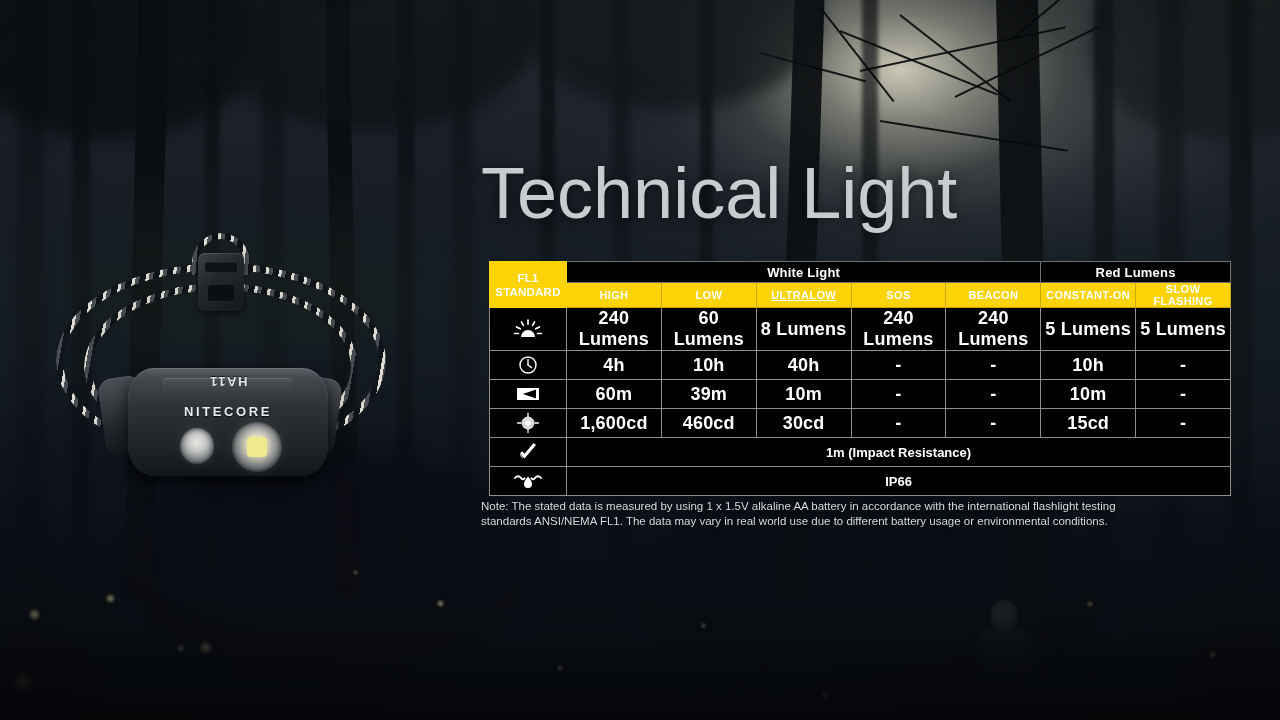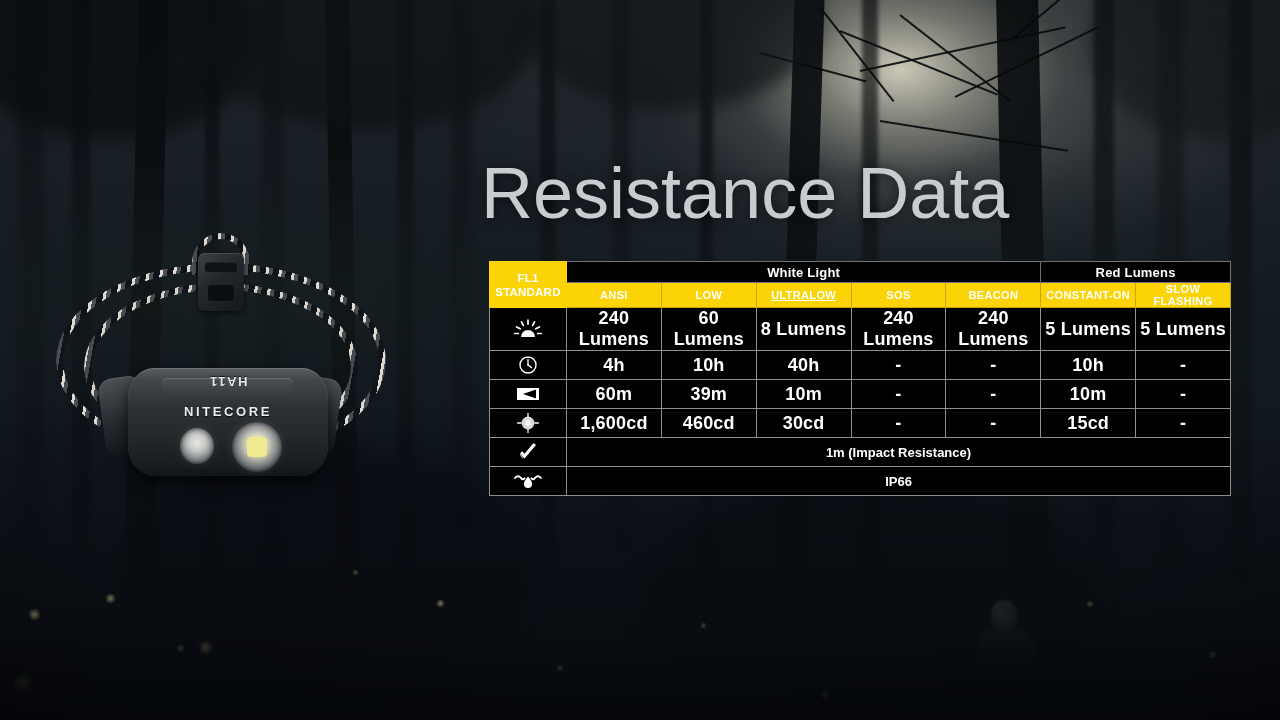--- a/index.html
+++ b/index.html
@@ -361,35 +361,35 @@
 
     <div class="lamp-body">
       <div class="switch-panel"></div>
       <div class="model-text">HA11</div>
       <div class="brand-text">NITECORE</div>
       <div class="reflector aux"></div>
       <div class="reflector main"></div>
     </div>
   </div>
 
-  <div class="page-title">Resistance Data</div>
+  <div class="page-title">Technical Light</div>
 
   <table class="spec-table">
     <tbody>
       <tr>
         <td class="fl1-cell" rowspan="2">
           <div>FL1</div>
           <div>STANDARD</div>
         </td>
         <td class="grp-head" colspan="5">White Light</td>
         <td class="grp-head" colspan="2">Red Lumens</td>
       </tr>
 
       <tr>
-        <td class="mode-head c-high">ANSI</td>
+        <td class="mode-head c-high">HIGH</td>
         <td class="mode-head c-low">LOW</td>
         <td class="mode-head c-ultra">ULTRALOW</td>
         <td class="mode-head c-sos">SOS</td>
         <td class="mode-head c-beac">BEACON</td>
         <td class="mode-head c-con">CONSTANT-ON</td>
         <td class="mode-head c-flash">SLOW FLASHING</td>
       </tr>
 
       <tr>
         <td class="icon-cell">
@@ -486,14 +486,15 @@
             <path d="M15 5.5 C17.6 8.6 19 10.8 19 13 A4 4 0 0 1 11 13 C11 10.8 12.4 8.6 15 5.5 Z" fill="#fff"></path>
             <path d="M2 7 C4 4.6 6 4.6 8 7 C9.6 8.8 10.6 8.6 11.6 7.2" fill="none" stroke="#fff" stroke-width="1.9" stroke-linecap="round"></path>
             <path d="M18.4 7.2 C19.4 8.6 20.4 8.8 22 7 C24 4.6 26 4.6 28 7" fill="none" stroke="#fff" stroke-width="1.9" stroke-linecap="round"></path>
           </svg>
         </td>
         <td class="span-cell" colspan="7">IP66</td>
       </tr>
     </tbody>
   </table>
 
+  <div class="note">Note: The stated data is measured by using 1 x 1.5V alkaline AA battery in accordance with the international flashlight testing standards ANSI/NEMA FL1. The data may vary in real world use due to different battery usage or environmental conditions.</div>
 
 </div>
 
 </body></html>

